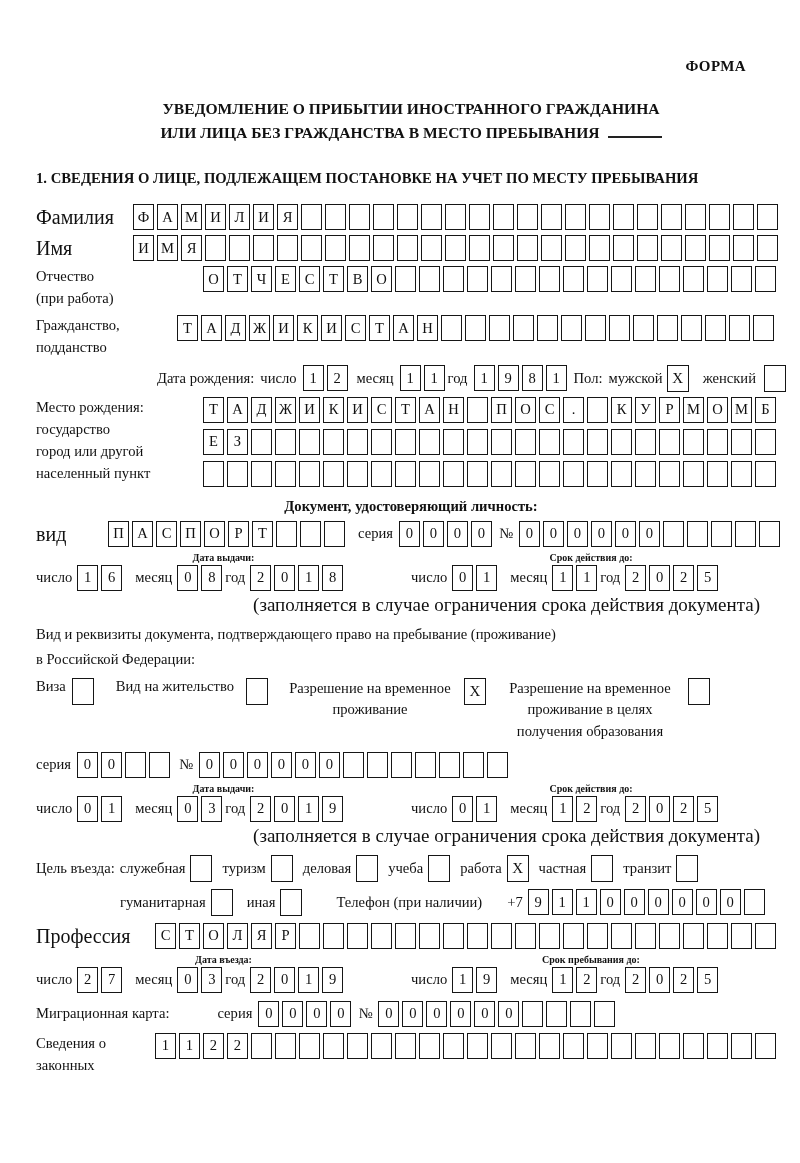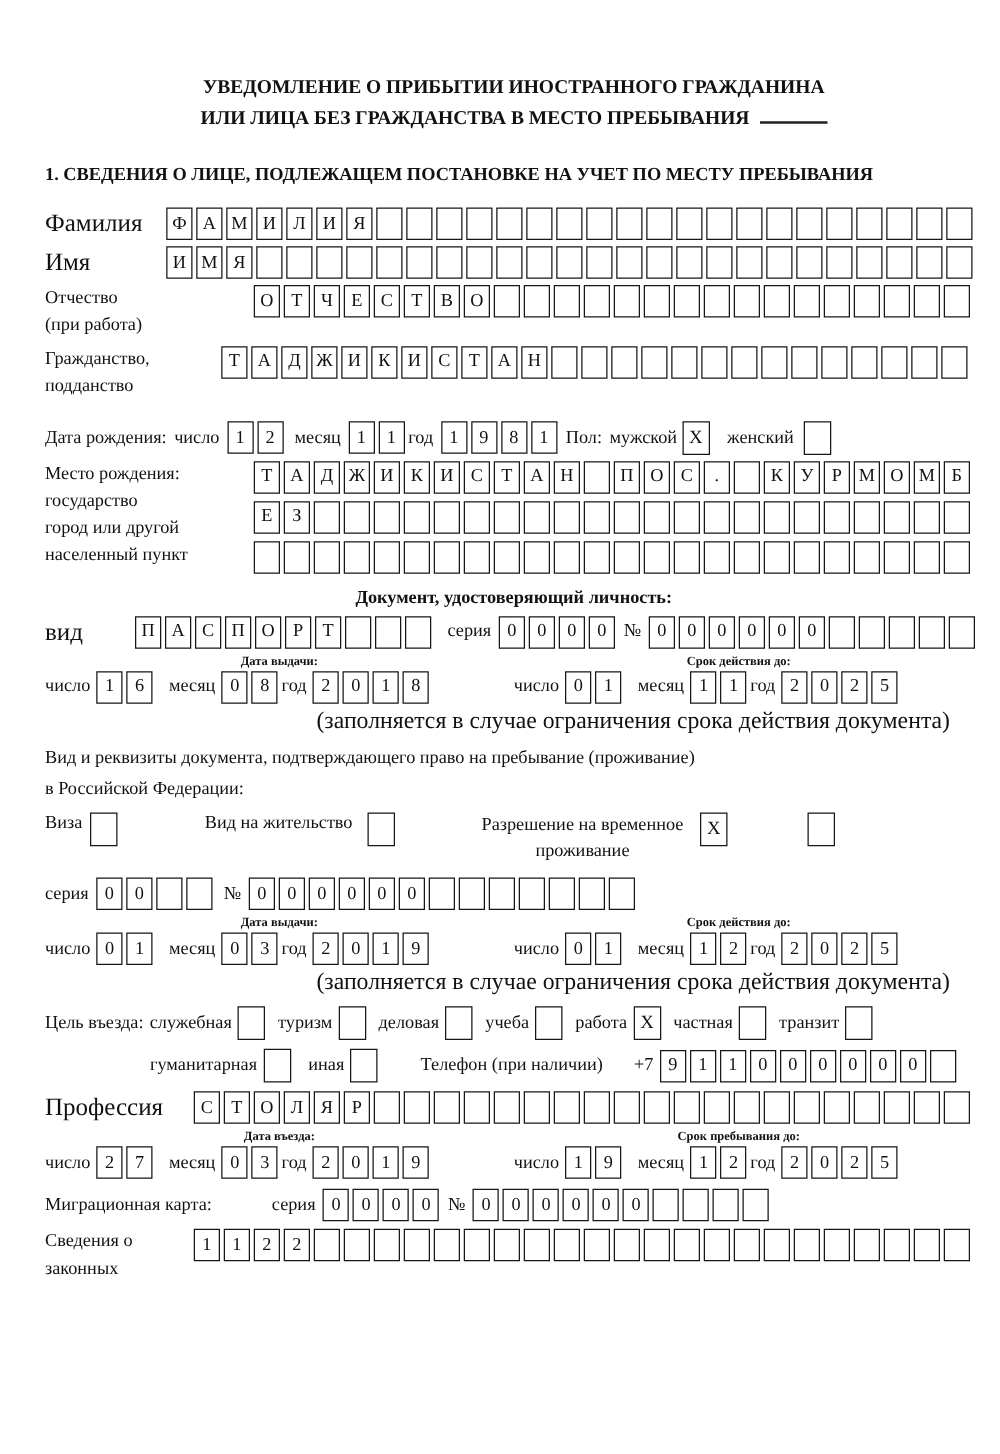--- a/index.html
+++ b/index.html
@@ -43,20 +43,21 @@
   .purp .mini-lbl{margin:0 5px 0 10px;}
   
   .lblcol{flex-shrink:0;font-size:14.6px;line-height:1.5;}
   .cellcol .cells{margin-bottom:6px;}
 </style>
 </head>
 <body>
 
 <div class="page">
 
+  <div class="forma">ФОРМА</div>
 
   <div class="title">
     <div>УВЕДОМЛЕНИЕ О ПРИБЫТИИ ИНОСТРАННОГО ГРАЖДАНИНА</div>
     <div><span>ИЛИ ЛИЦА БЕЗ ГРАЖДАНСТВА В МЕСТО ПРЕБЫВАНИЯ</span><span class="blank-line"></span></div>
   </div>
 
   <div class="sect">1. СВЕДЕНИЯ О ЛИЦЕ, ПОДЛЕЖАЩЕМ ПОСТАНОВКЕ НА УЧЕТ ПО МЕСТУ ПРЕБЫВАНИЯ</div>
 
   <div class="row">
     <div class="lbl w-name">Фамилия</div>
@@ -184,21 +185,21 @@
         <div class="cell"></div>
         <div class="cell"></div>
         <div class="cell"></div>
         <div class="cell"></div>
         <div class="cell"></div>
         <div class="cell"></div>
         <div class="cell"></div>
       </div>
   </div>
 
-  <div class="row" style="margin-top:16px;">
+  <div class="row" style="margin-top:6px;justify-content:flex-end;">
     <div class="mini-lbl">Дата рождения:</div>
     <div class="mini-lbl">число</div>
     <div class="cells">
         <div class="cell">1</div>
         <div class="cell">2</div>
       </div>
     <div class="mini-lbl" style="margin-left:6px;">месяц</div>
     <div class="cells">
         <div class="cell">1</div>
         <div class="cell">1</div>
@@ -386,34 +387,35 @@
           <div class="cell">2</div>
           <div class="cell">5</div>
         </div>
     </div>
   </div>
   <div class="note">(заполняется в случае ограничения срока действия документа)</div>
 
   <div class="lbl2">Вид и реквизиты документа, подтверждающего право на пребывание (проживание)</div>
   <div class="lbl2" style="margin-top:4px;">в Российской Федерации:</div>
 
-  <div class="row top" style="margin-top:8px;gap:48px;">
+  <div class="row top" style="margin-top:8px;">
     <div class="res-opt">
       <div class="mini-lbl">Виза</div>
       <div class="cbx"></div>
     </div>
     <div class="res-opt" style="margin-left:22px;">
       <div class="mini-lbl" style="margin-right:12px;">Вид на жительство</div>
       <div class="cbx"></div>
     </div>
     <div class="res-opt" style="margin-left:18px;">
       <div class="res-lbl-c" style="width:168px;margin-right:10px;">Разрешение на временное проживание</div>
       <div class="cbx">X</div>
     </div>
     <div class="res-opt" style="margin-left:16px;">
+      <div class="res-lbl-c" style="width:176px;margin-right:10px;">Разрешение на временное проживание в целях получения образования</div>
       <div class="cbx"></div>
     </div>
   </div>
 
   <div class="row" style="margin-top:10px;">
     <div class="mini-lbl">серия</div>
     <div class="cells">
         <div class="cell">0</div>
         <div class="cell">0</div>
         <div class="cell"></div>

